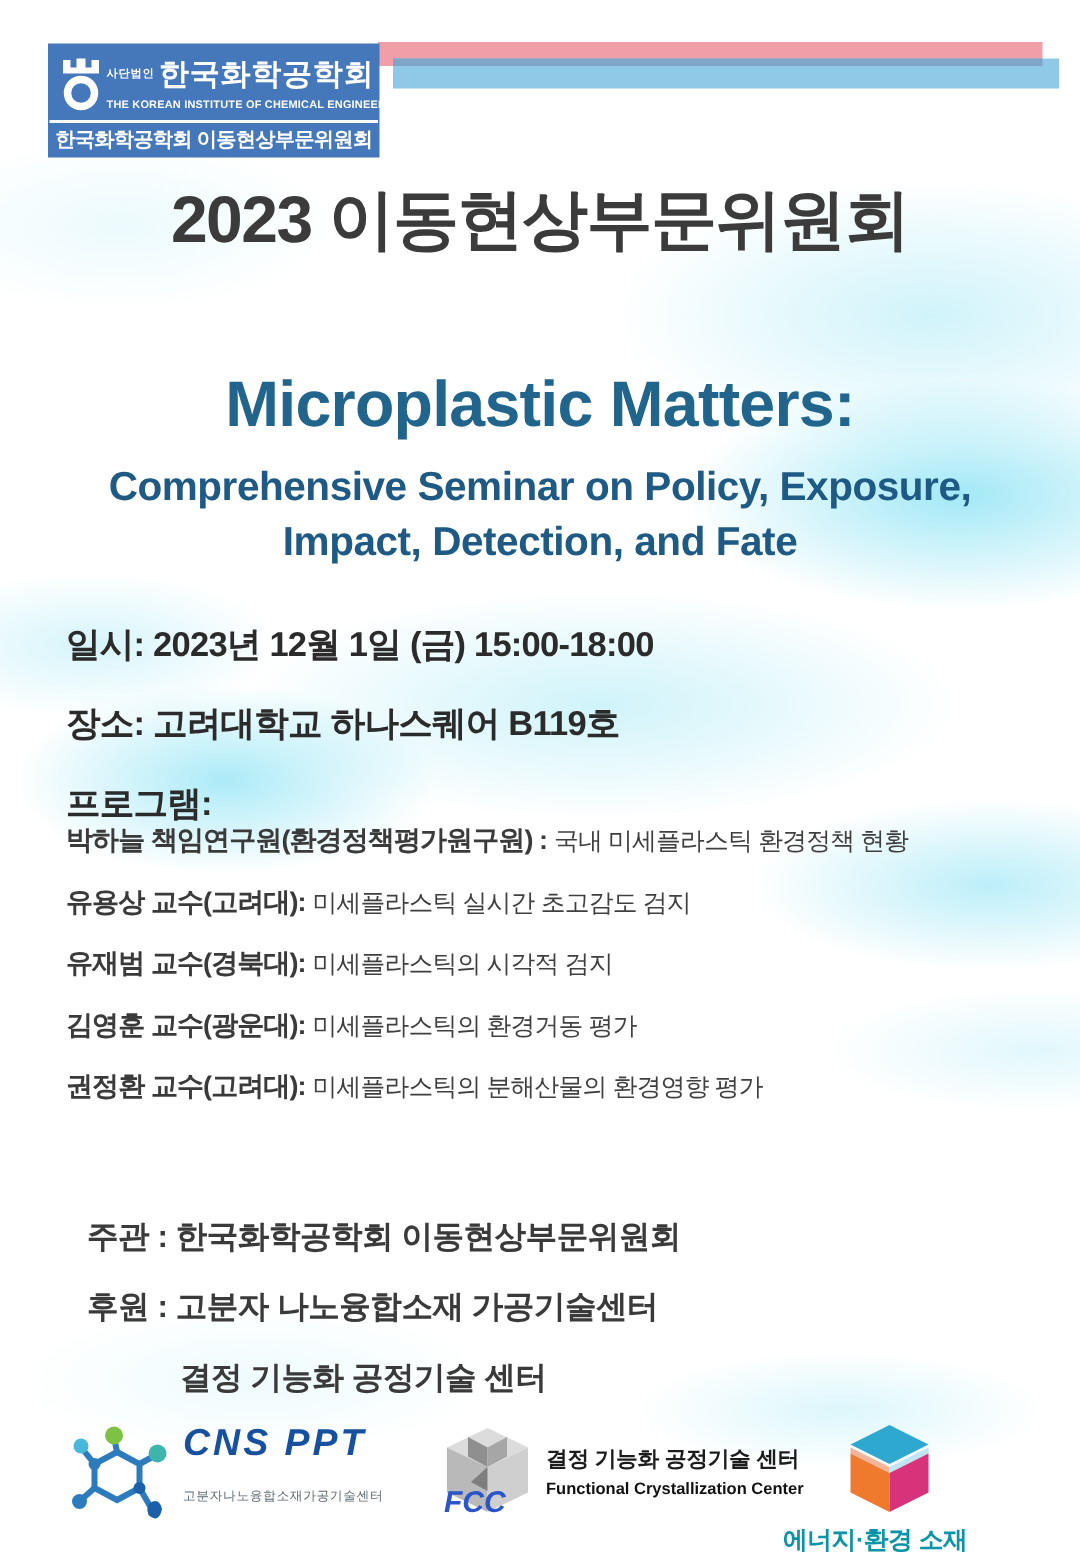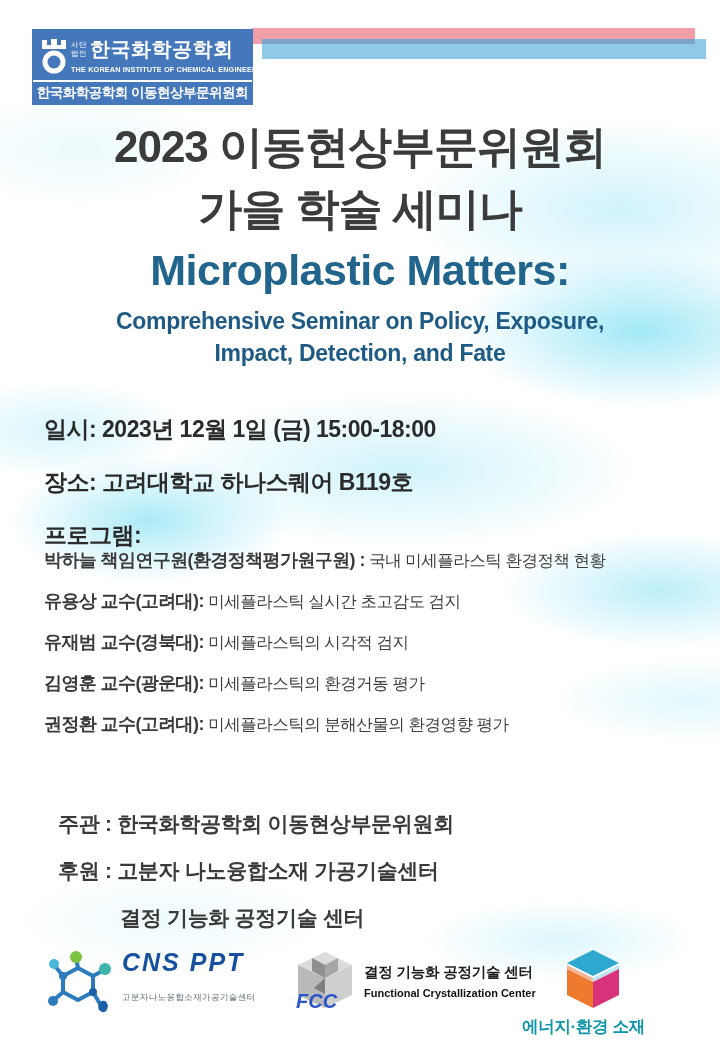--- a/index.html
+++ b/index.html
@@ -19,37 +19,37 @@
       radial-gradient(ellipse 200px 80px at 80px 150px, rgba(150,230,244,.18), rgba(150,230,244,0) 72%),
       #ffffff;
   }
   
   .kiche{position:absolute;left:33px;top:30px;width:219px;height:74px;background:#4577bb;
     box-shadow:0 0 0 1px #4577bb;color:#fff;}
   .kiche-top{display:flex;align-items:flex-start;padding:6px 7px 0 7px;}
   .kiche-crown{flex:0 0 28px;margin-top:1px;}
   .kiche-mid{flex:1;margin-left:3px;}
   .assoc-row{display:flex;align-items:center;}
-  .assoc-small{display:flex;flex-direction:column;font-size:7.5px;font-weight:400;line-height:1.15;margin-right:3px;letter-spacing:.5px;}
+  .assoc-small{display:flex;font-size:7.5px;font-weight:700;line-height:1.15;margin-right:3px;letter-spacing:.5px;}
   .assoc-name{font-size:20px;font-weight:700;letter-spacing:.5px;white-space:nowrap;}
   .assoc-en{font-size:7.3px;font-weight:700;letter-spacing:.14px;margin-top:2px;white-space:nowrap;}
   .kiche-div{position:absolute;left:0;top:50px;width:100%;height:2px;background:#fff;}
   .kiche-bottom{position:absolute;left:0;top:52px;width:100%;height:22px;display:flex;align-items:center;justify-content:center;
     font-size:13.5px;font-weight:700;letter-spacing:-0.5px;white-space:nowrap;}
   
   .bar-pink{position:absolute;left:252px;top:28px;width:443px;height:16px;background:#f09fa9;}
   .bar-blue{position:absolute;left:262px;top:39px;width:444px;height:20px;background:#90c8e8;}
   .bar-overlap{position:absolute;left:262px;top:39px;width:433px;height:5px;background:#7ea4c8;}
   
   .main-title{position:absolute;left:0;top:116px;width:100%;text-align:center;
     font-size:44px;font-weight:700;color:#3b3b3b;line-height:1.42;letter-spacing:-1px;}
   .en-title{position:absolute;left:0;top:246px;width:100%;text-align:center;
     font-size:43px;font-weight:700;color:#21658c;letter-spacing:-0.5px;}
   .en-sub{position:absolute;left:0;top:306px;width:100%;text-align:center;
-    font-size:23px;font-weight:700;color:#1e5a83;line-height:1.38;letter-spacing:-0.3px;}
+    font-size:27px;font-weight:700;color:#1e5a83;line-height:1.38;letter-spacing:-0.3px;}
   
   .details{position:absolute;left:44px;top:414px;color:#2b2b2b;}
   .details div{font-size:23px;font-weight:700;margin-bottom:22px;letter-spacing:-0.5px;}
   
   .program{position:absolute;left:44px;top:548px;}
   .program-row{margin-bottom:17px;white-space:nowrap;}
   .speaker{font-size:18px;font-weight:700;color:#3a3a3a;letter-spacing:-0.6px;}
   .topic{font-size:16.5px;font-weight:400;color:#3f3f3f;letter-spacing:-0.5px;}
   
   .organizers{position:absolute;left:58px;top:810px;color:#3a3a3a;}
@@ -94,21 +94,20 @@
         </div>
         <div class="assoc-en">THE KOREAN INSTITUTE OF CHEMICAL ENGINEERS</div>
       </div>
     </div>
     <div class="kiche-div"></div>
     <div class="kiche-bottom">한국화학공학회 이동현상부문위원회</div>
   </div>
 
   <div class="main-title">
     <div>2023 이동현상부문위원회</div>
-    <div>가을 학술 세미나</div>
   </div>
 
   <div class="en-title">Microplastic Matters:</div>
 
   <div class="en-sub">
     <div>Comprehensive Seminar on Policy, Exposure,</div>
     <div>Impact, Detection, and Fate</div>
   </div>
 
   <div class="details">

